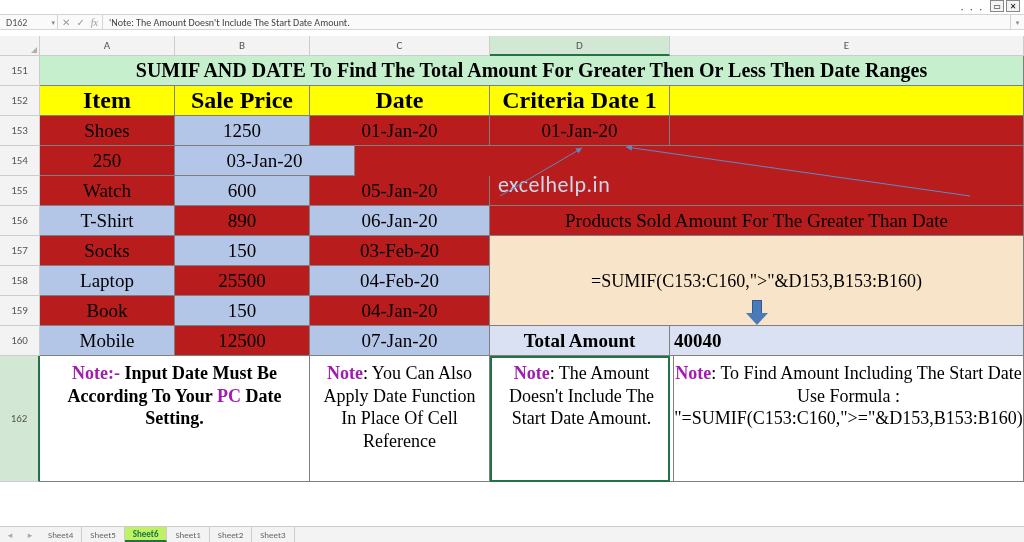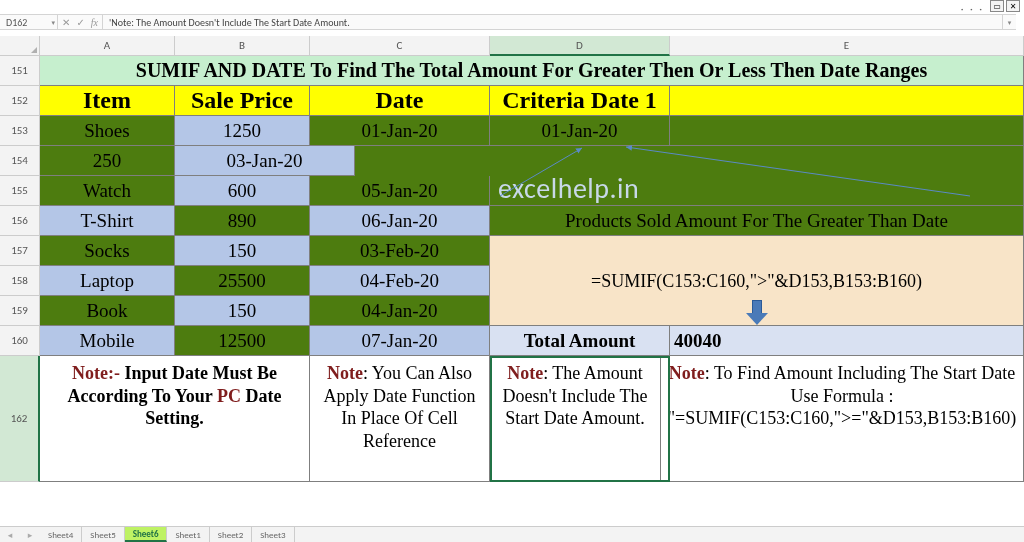--- a/index.html
+++ b/index.html
@@ -2,21 +2,21 @@
 <html><head>
 <meta charset="utf-8">
 <style>
   * { box-sizing: border-box; margin: 0; padding: 0; }
   html, body { width: 1024px; height: 542px; font-family: Calibri, Arial, sans-serif; background: #fff; overflow: hidden; }
   
   .top-dots { position: absolute; top: 2px; right: 40px; font-size: 11px; color: #666; letter-spacing: 2px; }
   .win-controls { position: absolute; top: 0; right: 4px; display: flex; }
   .win-btn { width: 14px; height: 12px; border: 1px solid #888; margin-left: 2px; display: flex; align-items: center; justify-content: center; font-size: 8px; background: #f4f4f4; cursor: pointer; }
   
-  .namebox-row { position: absolute; top: 14px; left: 0; right: 8px; height: 16px; border-top: 1px solid #d4d4d4; border-bottom: 1px solid #d4d4d4; display: flex; align-items: center; font-size: 10px; color: #555; background: #fafafa; }
+  .namebox-row { position: absolute; top: 14px; left: 0; right: 0; height: 16px; border-top: 1px solid #d4d4d4; border-bottom: 1px solid #d4d4d4; display: flex; align-items: center; font-size: 10px; color: #555; background: #fafafa; }
   .name-box { width: 58px; border-right: 1px solid #d4d4d4; padding-left: 6px; height: 100%; display: flex; align-items: center; }
   .name-box .dd { margin-left: auto; margin-right: 2px; font-size: 7px; color: #888; }
   .fn-btns { display: flex; align-items: center; height: 100%; padding: 0 4px; border-right: 1px solid #d4d4d4; gap: 6px; color: #999; }
   .fn-btns span { cursor: pointer; }
   .fx { font-style: italic; font-family: "Times New Roman", serif; }
   .formula-bar { flex: 1; padding-left: 6px; color: #444; }
   .fb-expand { width: 14px; text-align: center; color: #888; font-size: 7px; border-left: 1px solid #d4d4d4; height: 100%; display: flex; align-items: center; justify-content: center; cursor: pointer; }
   
   .sheet-area { position: absolute; top: 36px; left: 0; right: 0; bottom: 16px; overflow: hidden; }
   
@@ -33,43 +33,43 @@
   .row-h.sel { background: #d2e8d4; border-right: 2px solid #217346; }
   
   .cell { border-right: 1px solid #7f7f7f; border-bottom: 1px solid #7f7f7f; display: flex; align-items: center; justify-content: center; font-size: 19px; font-family: Georgia, "Times New Roman", serif; color: #000; padding: 8px 4px; }
   .r-norm .cell, .r-norm .row-h { height: 30px; }
   
   .bg-green { background: #c6efce; }
   .bg-yellow { background: #ffff00; }
   .bg-blue { background: #b4c6e7; }
   .bg-cream { background: #f8e4c8; }
   .bg-ltblue { background: #d9e1f2; font-weight: bold; }
-  .bg-white { background: #4d7c0f; }
+  .bg-white { background: #b91c1c; }
   
   .title-cell { font-weight: bold; font-size: 20px; }
   .hdr-cell { font-weight: bold; font-size: 24px; }
   .left { justify-content: flex-start; }
   
   .note-row { display: flex; }
   .note-row .row-h { height: 126px; }
   .note-cell { border-right: 1px solid #7f7f7f; border-bottom: 1px solid #7f7f7f; height: 126px; padding: 6px 8px; font-family: Georgia, serif; font-size: 18px; text-align: center; display: flex; align-items: flex-start; justify-content: center; background: #fff; }
   .note-cell .inner { line-height: 1.25; }
-  .red { color: #7f1d1d; font-weight: bold; }
+  .red { color: #a21caf; font-weight: bold; }
   .bold { font-weight: bold; }
   
   .active-cell-border { position: absolute; border: 2px solid #217346; pointer-events: none; }
   
   .arrow-overlay { position: absolute; pointer-events: none; }
   .arrow-down-icon { width: 22px; height: 26px; }
   .arrow-down-icon .shaft { position: absolute; top: 0; left: 6px; width: 10px; height: 14px; background: #4a7ab8; border: 1px solid #2a5a98; }
   .arrow-down-icon .head { position: absolute; top: 13px; left: 0; width: 0; height: 0; border-left: 11px solid transparent; border-right: 11px solid transparent; border-top: 12px solid #4a7ab8; }
   
   svg.line-overlay { position: absolute; top: 0; left: 0; pointer-events: none; }
   
-  .watermark { position: absolute; font-family: Calibri, Arial, sans-serif; font-size: 28px; color: #c8d8e8; font-weight: 300; pointer-events: none; letter-spacing: 0.5px; }
+  .watermark { position: absolute; font-family: Calibri, Arial, sans-serif; font-size: 22px; color: #c8d8e8; font-weight: 300; pointer-events: none; letter-spacing: 0.5px; }
   
   .tabs-row { position: absolute; bottom: 0; left: 0; right: 0; height: 16px; background: #f3f3f3; border-top: 1px solid #ccc; display: flex; align-items: center; font-size: 9px; color: #666; }
   .tab-nav { width: 40px; display: flex; justify-content: space-around; color: #aaa; }
   .sheet-tab { padding: 0 8px; border-right: 1px solid #ccc; height: 100%; display: flex; align-items: center; cursor: pointer; background: #f3f3f3; }
   .sheet-tab.active { background: #bef264; color: #217346; border-bottom: 2px solid #217346; font-weight: bold; }
 </style>
 </head>
 <body>
 
 <div class="top-dots">· · ·</div>
@@ -186,21 +186,21 @@
     <div class="note-row">
       <div class="row-h sel">162</div>
       <div class="note-cell" style="width:270px">
         <div class="inner bold">
           <span class="red">Note:- </span><span>Input Date Must Be According To Your </span><span class="red">PC</span><span> Date Setting.</span>
         </div>
       </div>
       <div class="note-cell" style="width:180px">
         <div class="inner"><span class="red bold">Note</span><span>: You Can Also Apply Date Function In Place Of Cell Reference</span></div>
       </div>
-      <div class="note-cell" style="width:171px">
+      <div class="note-cell" style="width:184px">
         <div class="inner"><span class="red bold">Note</span><span>: The Amount Doesn't Include The Start Date Amount.</span></div>
       </div>
       <div class="note-cell" style="width:348px;flex:1">
         <div class="inner"><span class="red bold">Note</span><span>: To Find Amount Including The Start Date Use Formula : "=SUMIF(C153:C160,"&gt;="&amp;D153,B153:B160)</span></div>
       </div>
     </div>
 
     <div class="active-cell-border" style="top:300px; left:490px; width:180px; height:126px;"></div>
 
     <div class="watermark" style="top:115px; left:498px;">excelhelp.in</div>

